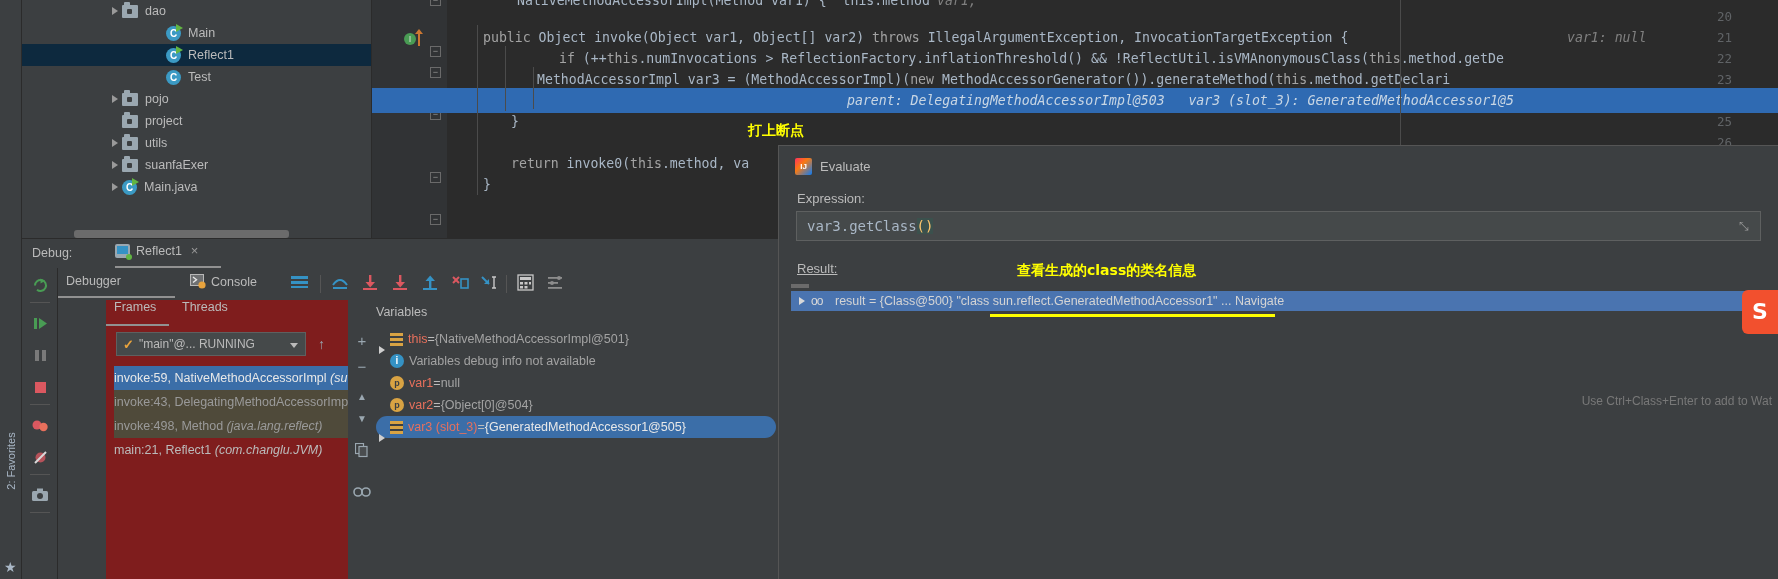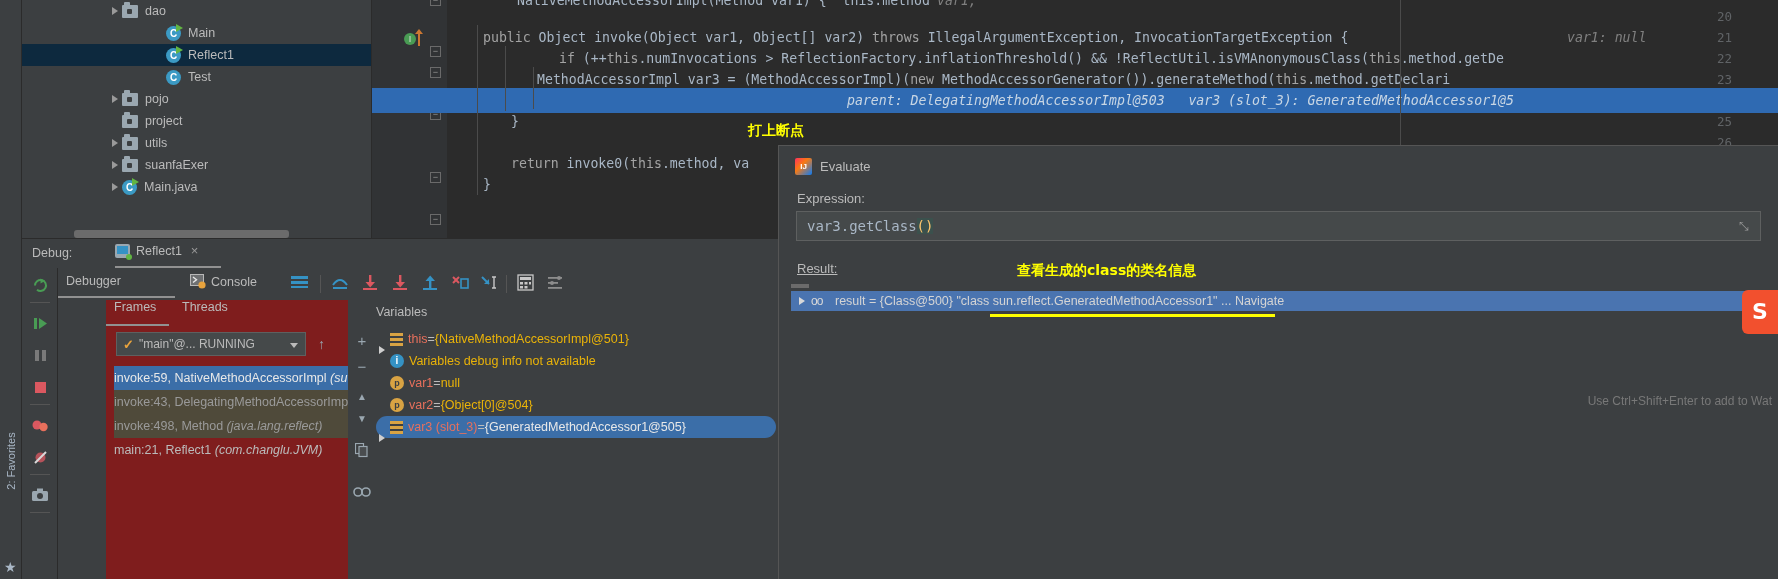--- a/index.html
+++ b/index.html
@@ -328,21 +328,21 @@
   .v-ico-p {
     width: 14px; height: 14px; flex: 0 0 14px; margin-right: 5px; border-radius: 50%;
     background: #d9a343; color: #3c3f41; font-size: 9px; text-align: center; line-height: 14px; font-weight: bold;
   }
   .v-ico-i {
     width: 14px; height: 14px; flex: 0 0 14px; margin-right: 5px; border-radius: 50%;
     background: #3592c4; color: #fff; font-size: 10px; text-align: center; line-height: 14px; font-weight: bold;
   }
   .vname { color: #e8705c; }
   .veq { color: #bbbbbb; }
-  .vval { color: #eab308; }
+  .vval { color: #a3a3a3; }
   .vert-sep-dbg {
     position: absolute; left: 778px; top: 300px; width: 1px; height: 279px; background: #2b2b2b;
   }
 </style>
 </head>
 <body>
 
 <div id="root">
 
   <div class="left-strip">
@@ -475,21 +475,21 @@
       <span class="eval-logo"></span>
       <span>Evaluate</span>
     </div>
 
     <div class="eval-lbl" style="left:18px;top:45px;">Expression:</div>
 
     <div class="expr-box"><span>var3.getClass</span><span class="paren-hl">()</span>
       <span class="expand-ico">⤡</span>
     </div>
 
-    <div class="watch-hint">Use Ctrl+Shift+Enter to add to Wat</div>
+    <div class="watch-hint">Use Ctrl+Class+Enter to add to Wat</div>
 
     <div class="eval-lbl" style="left:18px;top:115px;text-decoration:underline;">Result:</div>
 
     <div class="scroll-mini"></div>
 
     <div class="result-row">
       <span class="res-arrow"></span>
       <span class="res-glasses">oo</span>
       <span>result = {Class@500} "class sun.reflect.GeneratedMethodAccessor1" ... Navigate</span>
     </div>

